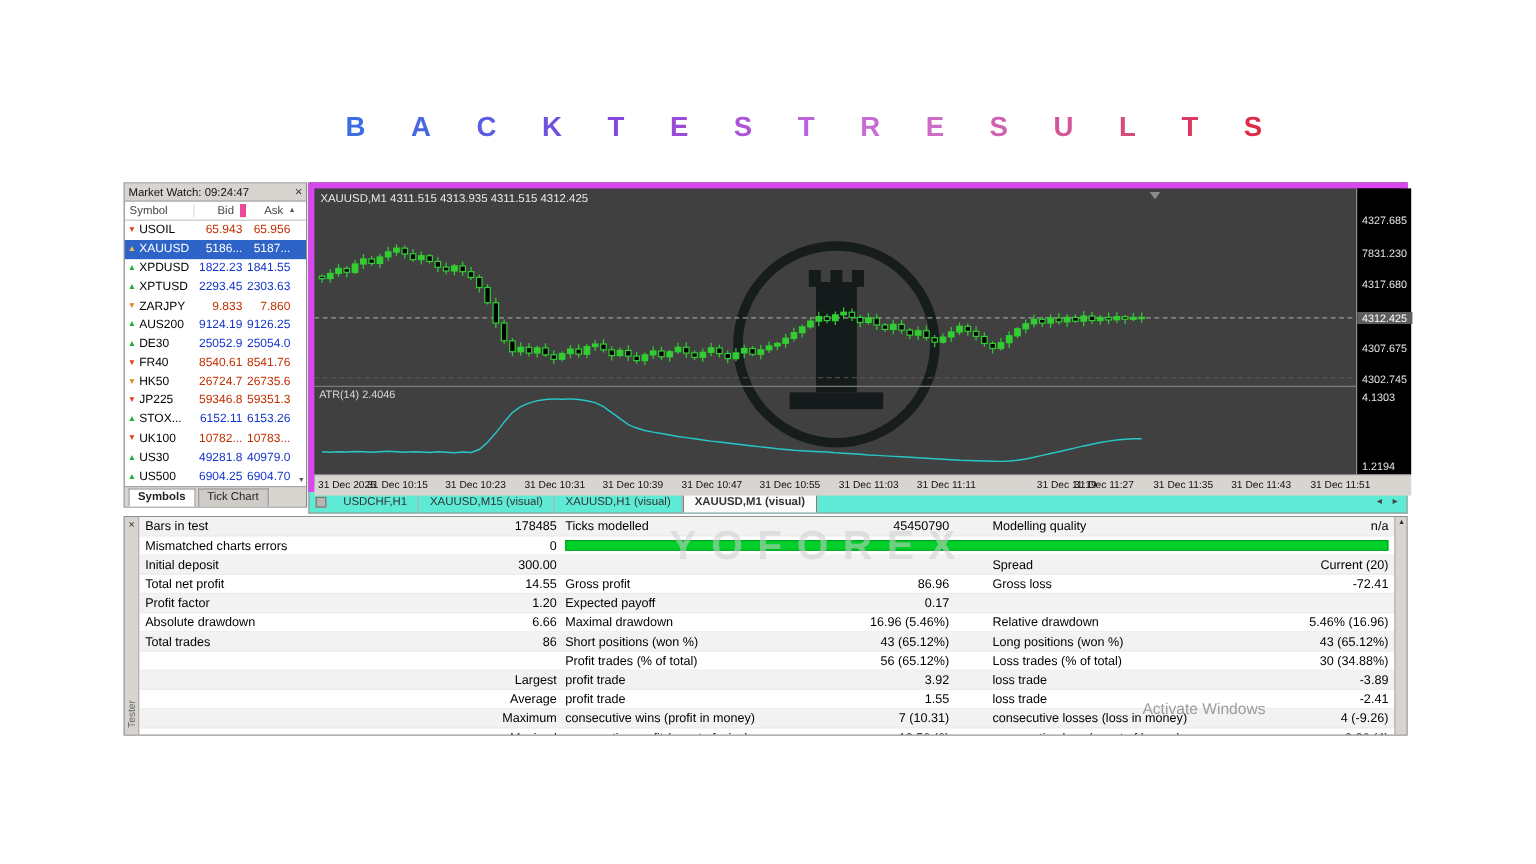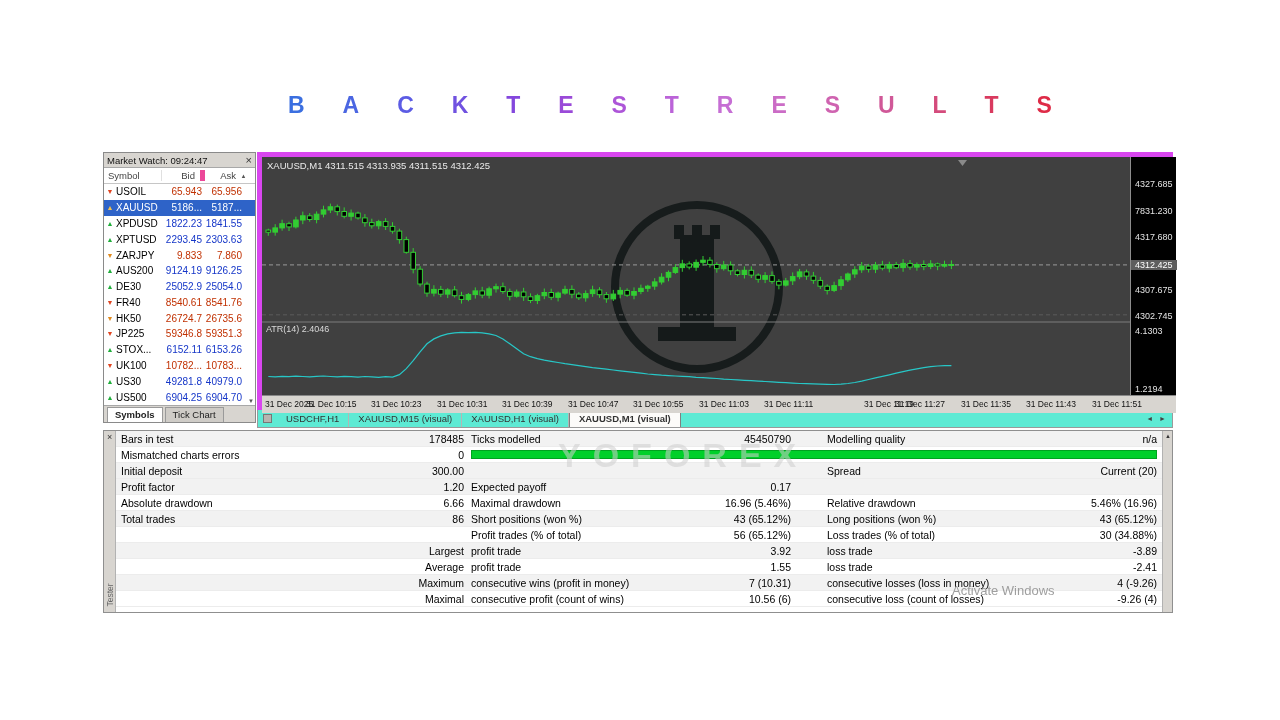--- a/index.html
+++ b/index.html
@@ -496,20 +496,28 @@
           <span class="qbar"></span>
         </div>
         <div class="report-row alt">
           <span class="cell c1l">Initial deposit</span>
           <span class="cell c1v">300.00</span>
           <span class="cell c2l"></span>
           <span class="cell c2v"></span>
           <span class="cell c3l">Spread</span>
           <span class="cell c3v">Current (20)</span>
         </div>
+        <div class="report-row">
+          <span class="cell c1l">Total net profit</span>
+          <span class="cell c1v">14.55</span>
+          <span class="cell c2l">Gross profit</span>
+          <span class="cell c2v">86.96</span>
+          <span class="cell c3l">Gross loss</span>
+          <span class="cell c3v">-72.41</span>
+        </div>
         <div class="report-row alt">
           <span class="cell c1l">Profit factor</span>
           <span class="cell c1v">1.20</span>
           <span class="cell c2l">Expected payoff</span>
           <span class="cell c2v">0.17</span>
           <span class="cell c3l"></span>
           <span class="cell c3v"></span>
         </div>
         <div class="report-row">
           <span class="cell c1l">Absolute drawdown</span>

